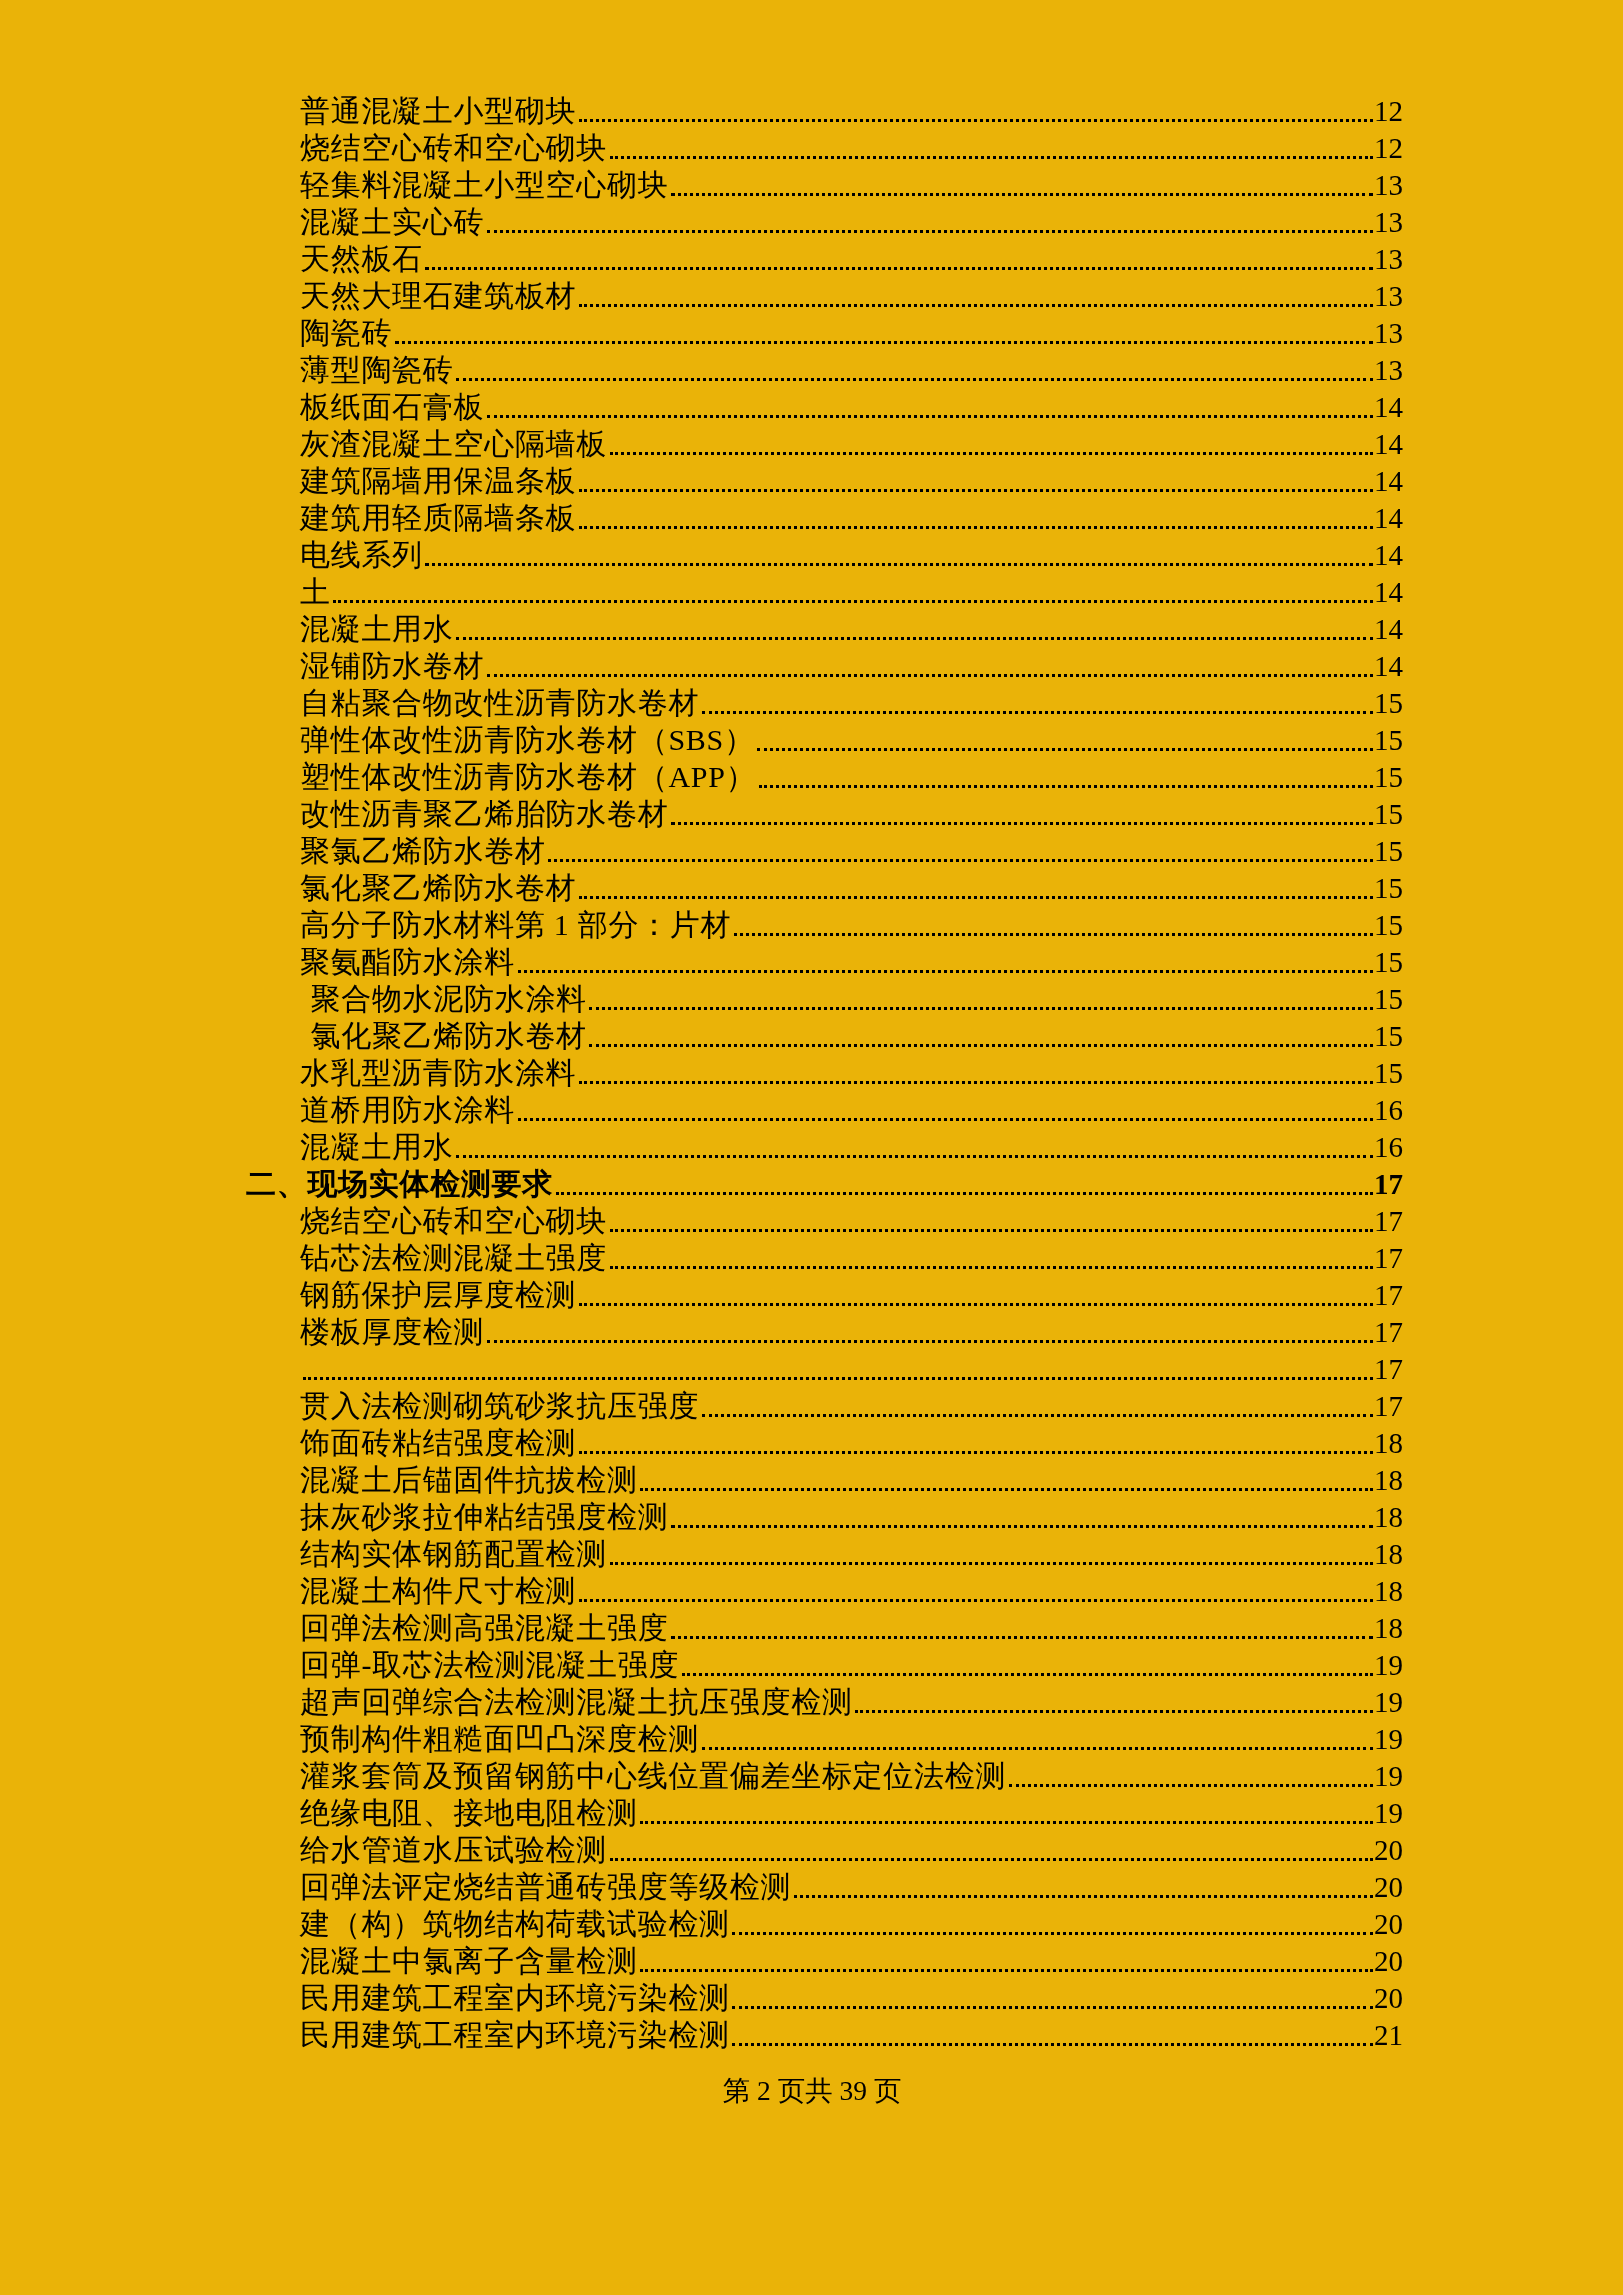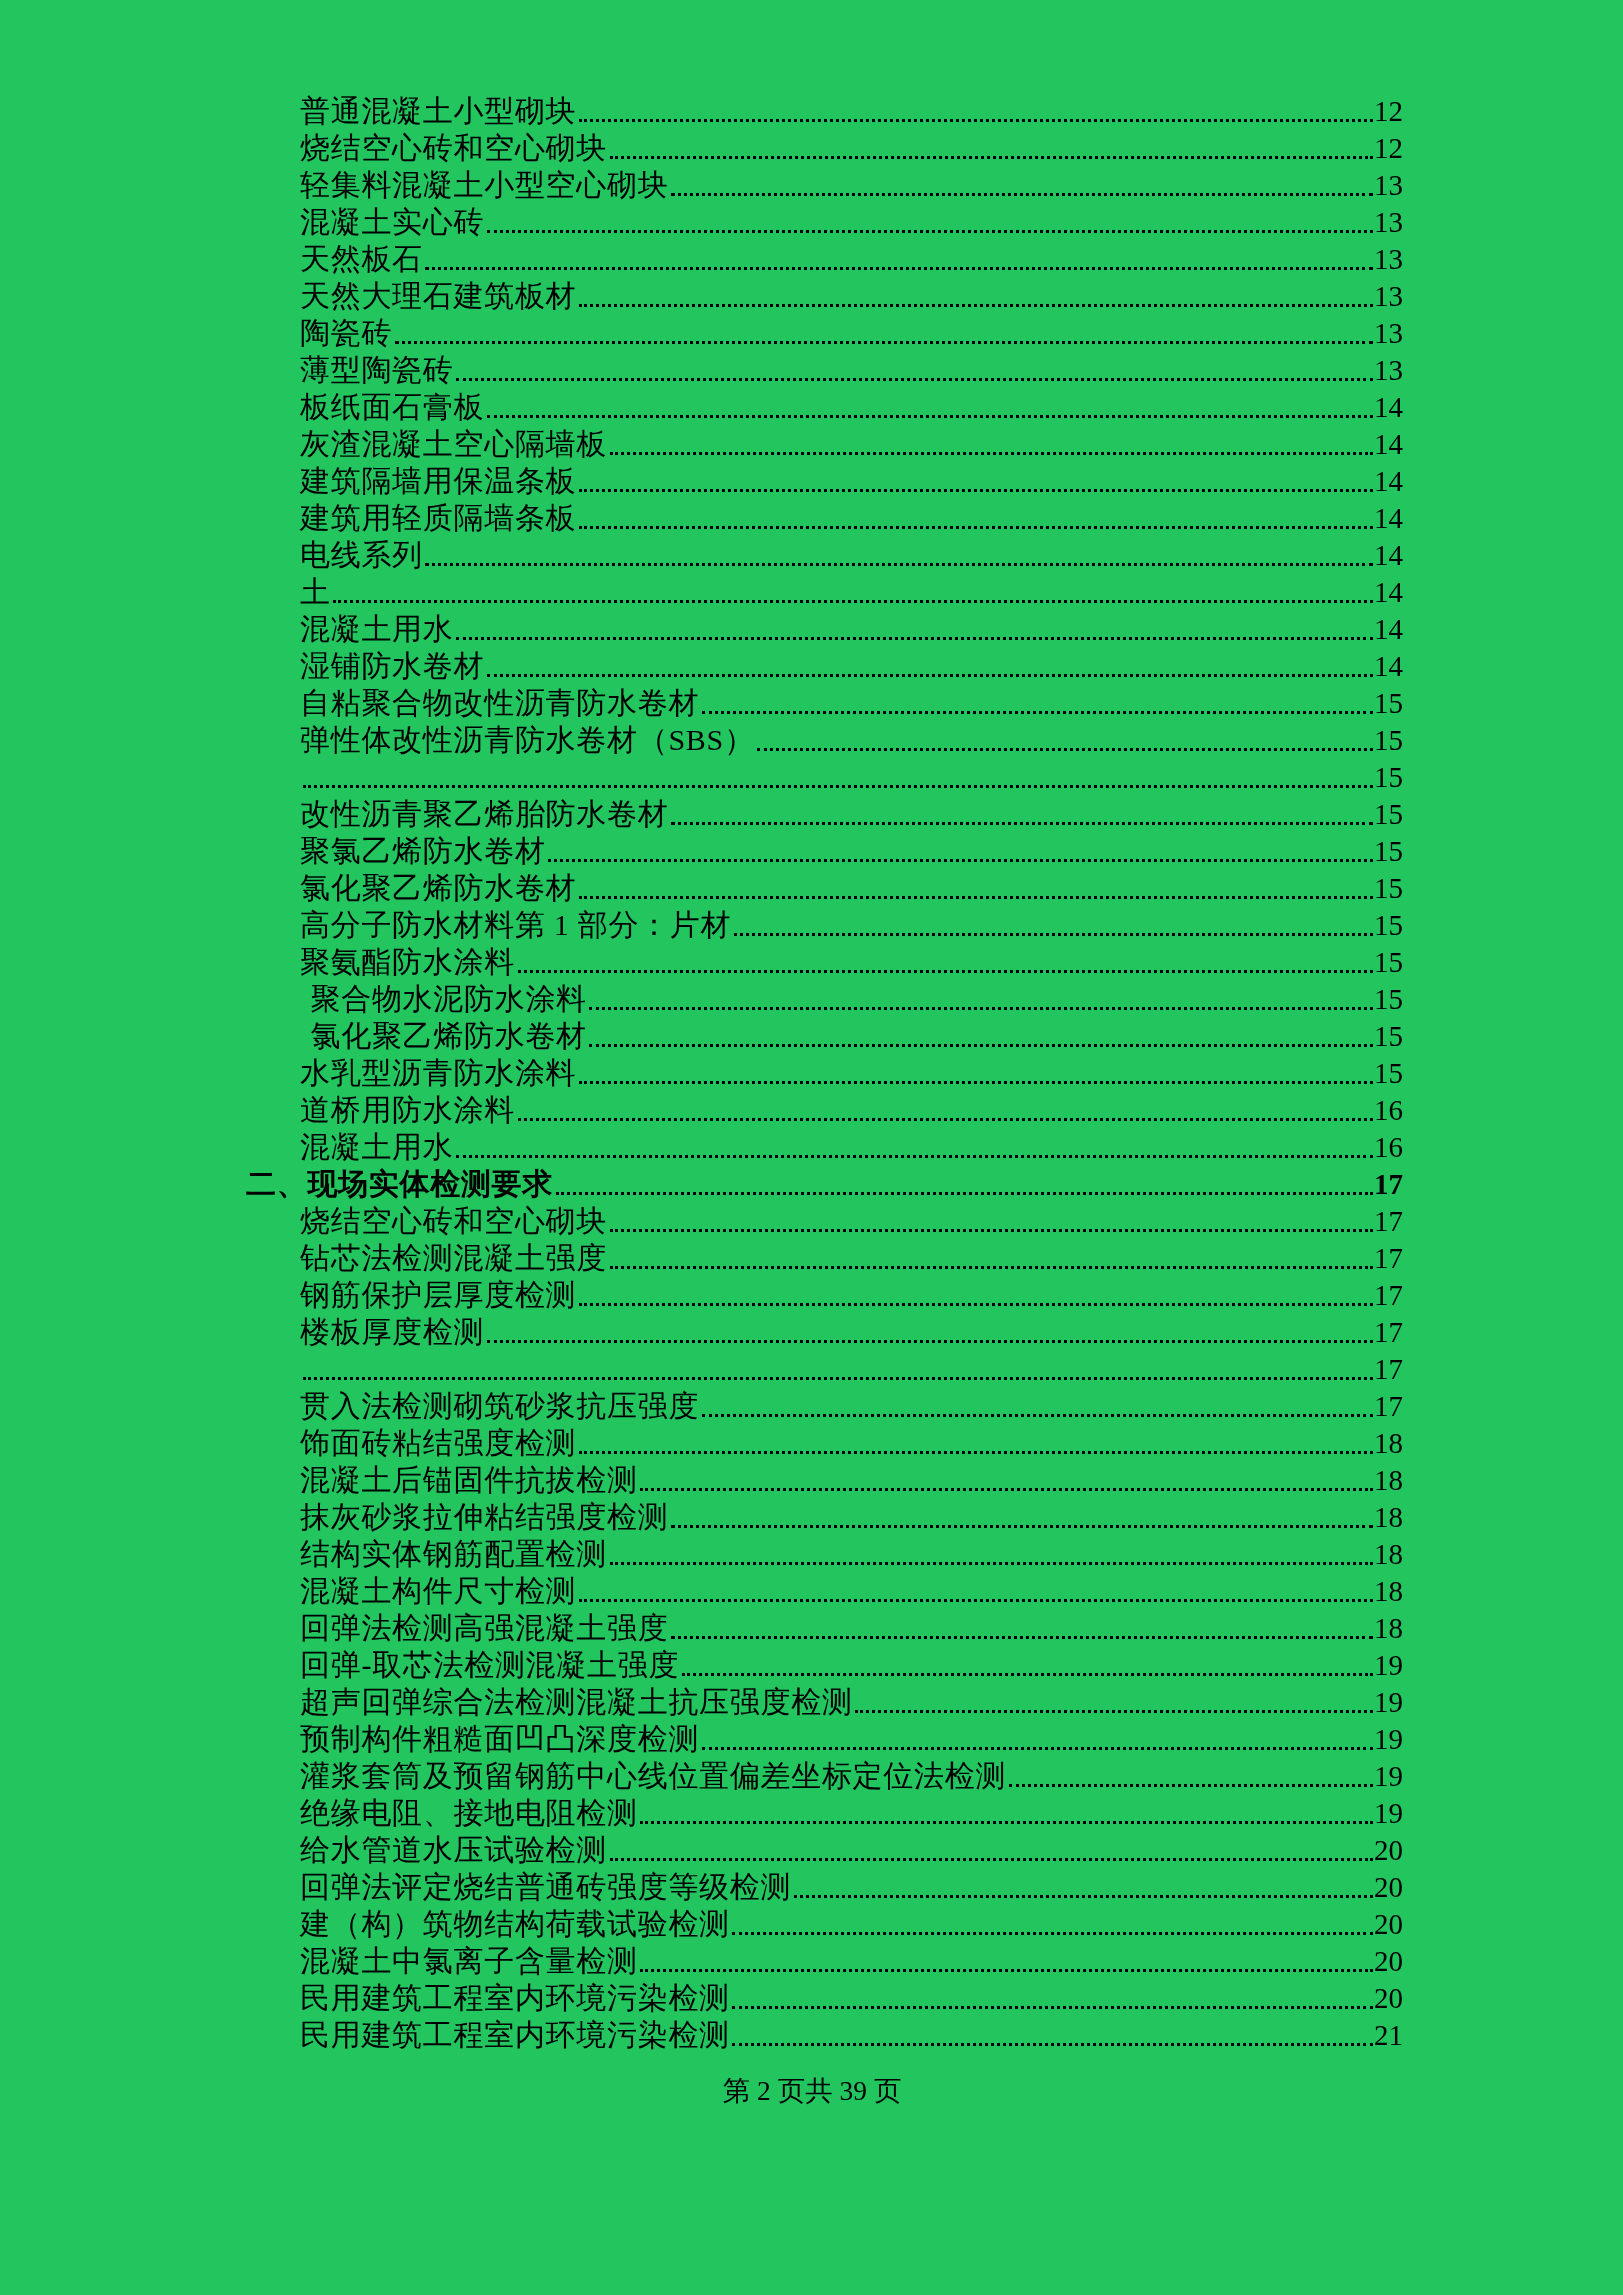--- a/index.html
+++ b/index.html
@@ -4,21 +4,21 @@
 <style>
   html,body{margin:0;padding:0;}
   body{
     width:1624px;height:2295px;
     background:#ffffff;
     font-family:"Liberation Serif","DejaVu Serif",serif;
     color:#000;
     position:relative;
     overflow:hidden;
   }
-  .page{position:absolute;inset:0;background:#22c55e;}
+  .page{position:absolute;inset:0;background:#eab308;}
   .toc{
     position:absolute;
     left:300px;
     top:93px;
     width:1103px;
   }
   .toc-row{
     display:flex;
     align-items:flex-end;
     height:37px;
@@ -146,20 +146,21 @@
         <span class="toc-label">自粘聚合物改性沥青防水卷材</span>
         <span class="toc-leader"></span>
         <span class="toc-page">15</span>
       </div>
       <div class="toc-row">
         <span class="toc-label">弹性体改性沥青防水卷材（SBS）</span>
         <span class="toc-leader"></span>
         <span class="toc-page">15</span>
       </div>
       <div class="toc-row">
+        <span class="toc-label">塑性体改性沥青防水卷材（APP）</span>
         <span class="toc-leader"></span>
         <span class="toc-page">15</span>
       </div>
       <div class="toc-row">
         <span class="toc-label">改性沥青聚乙烯胎防水卷材</span>
         <span class="toc-leader"></span>
         <span class="toc-page">15</span>
       </div>
       <div class="toc-row">
         <span class="toc-label">聚氯乙烯防水卷材</span>

